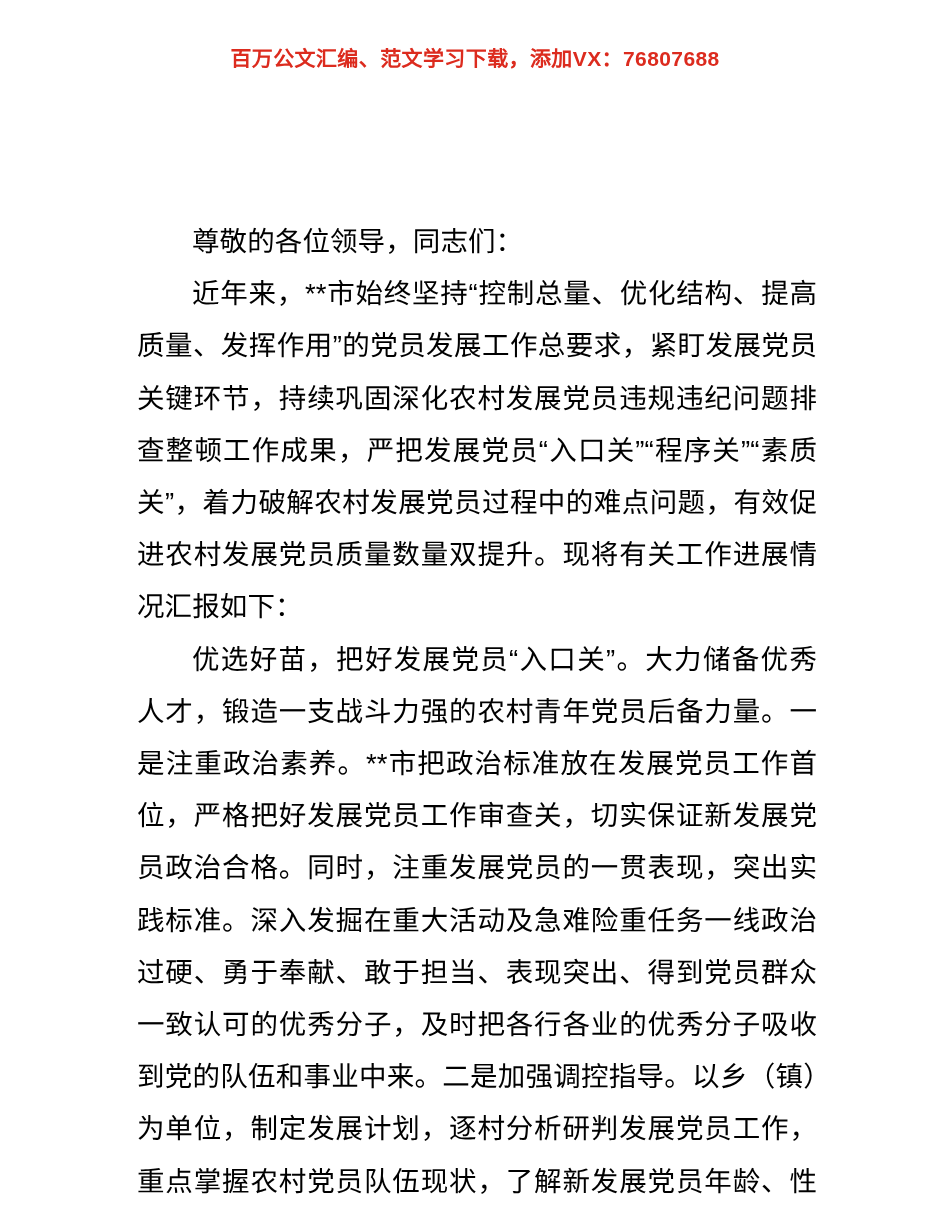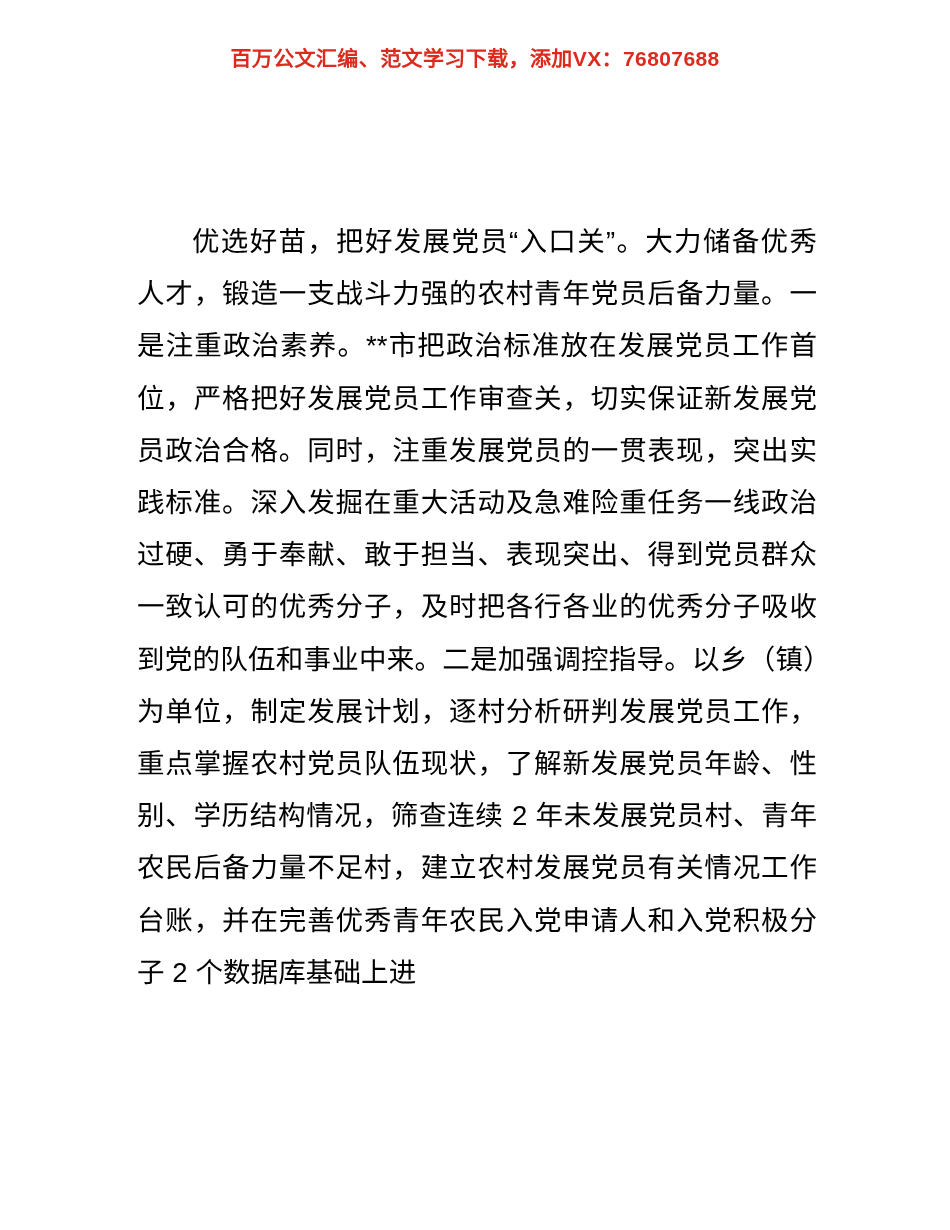--- a/index.html
+++ b/index.html
@@ -69,16 +69,18 @@
 </style>
 </head>
 <body>
 
 <div class="page" style="background: rgb(255, 255, 255);">
 
   <div class="promo-banner" style="color: rgb(220, 43, 30);">百万公文汇编、范文学习下载，添加VX：76807688</div>
 
 
   <div class="doc-body">
+    <p class="para salutation">尊敬的各位领导，同志们：</p>
+    <p class="para indent">近年来，**市始终坚持“控制总量、优化结构、提高质量、发挥作用”的党员发展工作总要求，紧盯发展党员关键环节，持续巩固深化农村发展党员违规违纪问题排查整顿工作成果，严把发展党员“入口关”“程序关”“素质关”，着力破解农村发展党员过程中的难点问题，有效促进农村发展党员质量数量双提升。现将有关工作进展情况汇报如下：</p>
     <p class="para indent">优选好苗，把好发展党员“入口关”。大力储备优秀人才，锻造一支战斗力强的农村青年党员后备力量。一是注重政治素养。**市把政治标准放在发展党员工作首位，严格把好发展党员工作审查关，切实保证新发展党员政治合格。同时，注重发展党员的一贯表现，突出实践标准。深入发掘在重大活动及急难险重任务一线政治过硬、勇于奉献、敢于担当、表现突出、得到党员群众一致认可的优秀分子，及时把各行各业的优秀分子吸收到党的队伍和事业中来。二是加强调控指导。以乡（镇）为单位，制定发展计划，逐村分析研判发展党员工作，重点掌握农村党员队伍现状，了解新发展党员年龄、性别、学历结构情况，筛查连续 2 年未发展党员村、青年农民后备力量不足村，建立农村发展党员有关情况工作台账，并在完善优秀青年农民入党申请人和入党积极分子 2 个数据库基础上进</p>
   </div>
 
 </div>
 
 </body></html>

